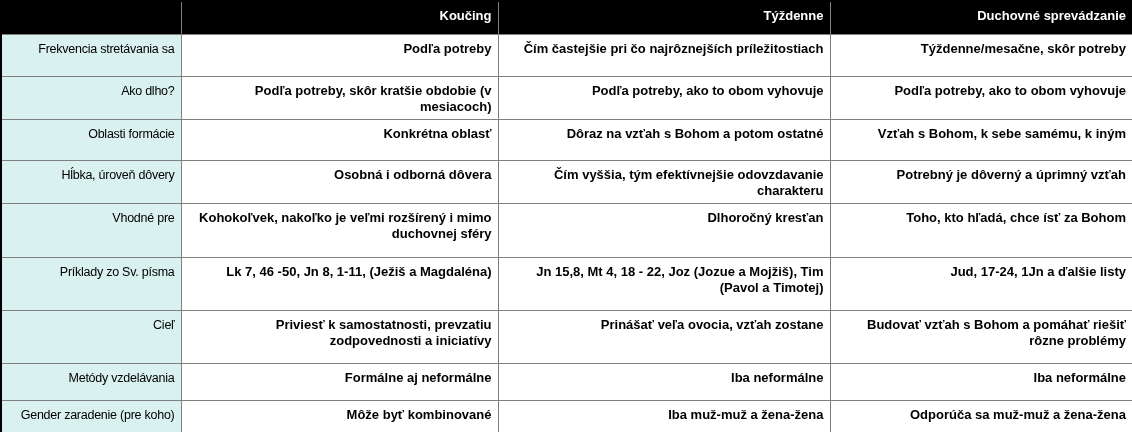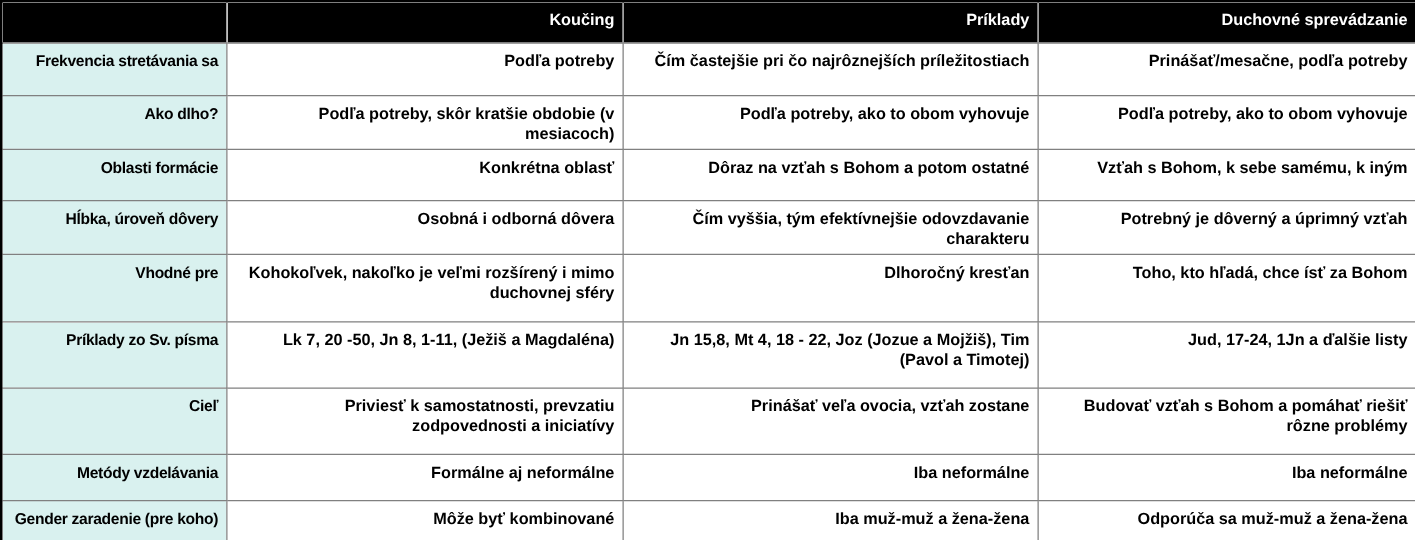--- a/index.html
+++ b/index.html
@@ -33,21 +33,21 @@
   thead th {
     background: var(--header-bg, #000000);
     color: var(--header-text, #ffffff);
     font-weight: bold;
     height: 33px;
     box-sizing: border-box;
     padding-top: 8px;
   }
   tbody th.row-label {
     background: var(--label-bg, #d9f1ef);
-    font-weight: bold;
+    font-weight: normal;
     white-space: nowrap;
     font-size: 12.5px;
     letter-spacing: -0.25px;
   }
   tbody td { background: #ffffff; font-weight: bold; }
   tbody tr:nth-child(1) { height: 42px; }
   tbody tr:nth-child(2) { height: 42px; }
   tbody tr:nth-child(3) { height: 41px; }
   tbody tr:nth-child(4) { height: 40px; padding-left: 45px; }
   tbody tr:nth-child(5) { height: 54px; }
@@ -64,30 +64,30 @@
     <colgroup>
       <col style="width:180px">
       <col style="width:317px">
       <col style="width:332px">
       <col style="width:303px">
     </colgroup>
     <thead>
       <tr>
         <th></th>
         <th>Koučing</th>
-        <th>Príklady</th>
+        <th>Týždenne</th>
         <th>Duchovné sprevádzanie</th>
       </tr>
     </thead>
     <tbody>
         <tr>
           <th class="row-label">Frekvencia stretávania sa</th>
           <td>Podľa potreby</td>
           <td>Čím častejšie pri čo najrôznejších príležitostiach</td>
-          <td>Prinášať/mesačne, podľa potreby</td>
+          <td>Týždenne/mesačne, skôr potreby</td>
         </tr>
         <tr>
           <th class="row-label">Ako dlho?</th>
           <td>Podľa potreby, skôr kratšie obdobie (v mesiacoch)</td>
           <td>Podľa potreby, ako to obom vyhovuje</td>
           <td>Podľa potreby, ako to obom vyhovuje</td>
         </tr>
         <tr>
           <th class="row-label">Oblasti formácie</th>
           <td>Konkrétna oblasť</td>
@@ -101,21 +101,21 @@
           <td>Potrebný je dôverný a úprimný vzťah</td>
         </tr>
         <tr>
           <th class="row-label">Vhodné pre</th>
           <td>Kohokoľvek, nakoľko je veľmi rozšírený i mimo duchovnej sféry</td>
           <td>Dlhoročný kresťan</td>
           <td>Toho, kto hľadá, chce ísť za Bohom</td>
         </tr>
         <tr>
           <th class="row-label">Príklady zo Sv. písma</th>
-          <td>Lk 7, 20 -50, Jn 8, 1-11, (Ježiš a Magdaléna)</td>
+          <td>Lk 7, 46 -50, Jn 8, 1-11, (Ježiš a Magdaléna)</td>
           <td>Jn 15,8, Mt 4, 18 - 22, Joz (Jozue a Mojžiš), Tim (Pavol a Timotej)</td>
           <td>Jud, 17-24, 1Jn a ďalšie listy</td>
         </tr>
         <tr>
           <th class="row-label">Cieľ</th>
           <td>Priviesť k samostatnosti, prevzatiu zodpovednosti a iniciatívy</td>
           <td>Prinášať veľa ovocia, vzťah zostane</td>
           <td>Budovať vzťah s Bohom a pomáhať riešiť rôzne problémy</td>
         </tr>
         <tr>

